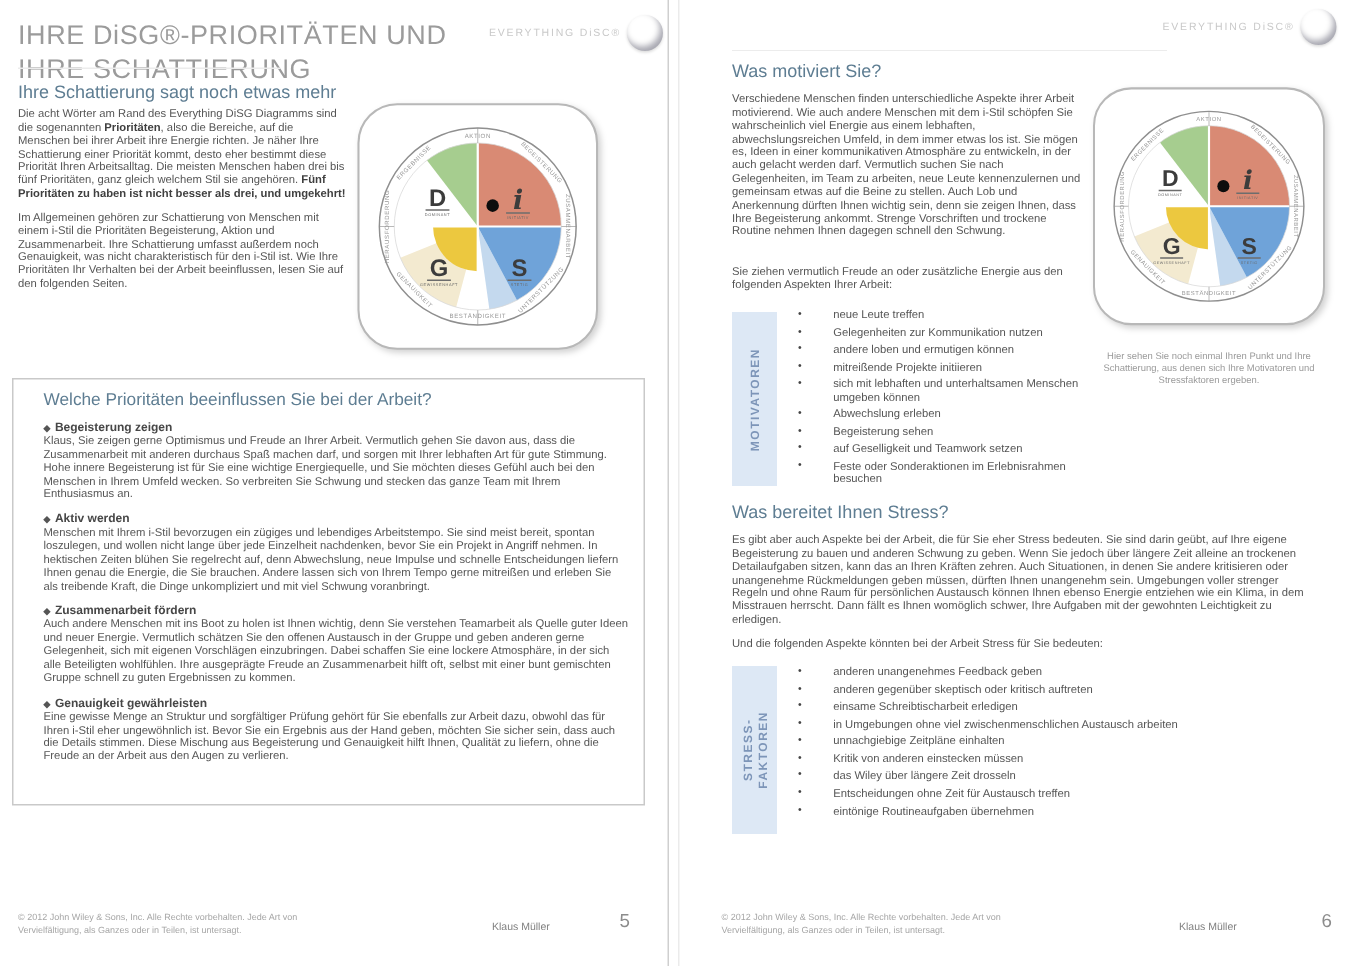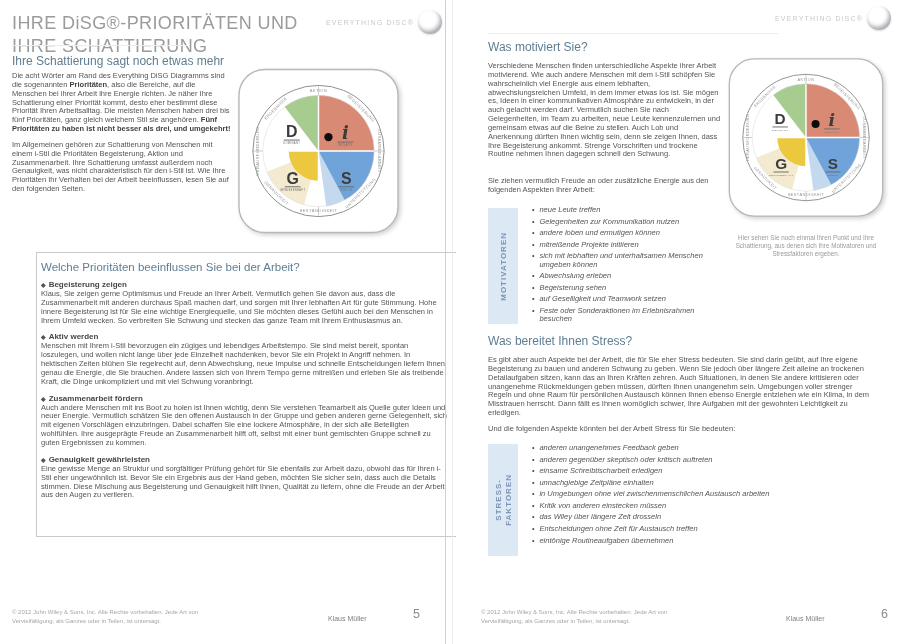--- a/index.html
+++ b/index.html
@@ -24,35 +24,35 @@
   .logo{position:absolute;display:flex;align-items:center;gap:4px;}
   .logo-text{font-size:7px;letter-spacing:1.2px;color:#c9c9c9;white-space:nowrap;}
   .globe{width:24px;height:24px;border-radius:50%;
          background:radial-gradient(circle at 35% 30%, #aederf8 0%, #6fb0dd 40%, #3f79b4 80%, #2f5f96 100%);
          box-shadow:inset -2px -3px 4px rgba(0,0,30,.35), 0 1px 2px rgba(0,0,0,.15);}
 
   .map-box{position:absolute;filter:drop-shadow(2px 2px 2px rgba(0,0,0,.18));}
   .map-caption{position:absolute;font-size:6.3px;line-height:1.3;color:#9a9a9a;text-align:center;}
 
   .prio-box{position:absolute;border:1px solid #c9c9c9;background:#fff;
-            box-sizing:border-box;padding:6px 10px 4px 4px;overflow:hidden;margin-left:28px;}
+            box-sizing:border-box;padding:6px 10px 4px 20px;overflow:hidden;}
   .prio-box .box-h{font-size:11.5px;color:#5e7d92;margin:2px 0 7px 0;font-weight:400;}
   .prio-item h4{margin:0 0 1px 0;font-size:8px;color:#474747;}
   .prio-item h4 .diamond{font-size:6px;color:#555;margin-right:3px;}
   .prio-item p{margin:0 0 7px 0;font-size:7.5px;line-height:1.18;color:#555;}
 
   .lead{position:absolute;font-size:7.5px;line-height:1.2;color:#555;}
 
   .side-label{position:absolute;background:#dde8f5;display:flex;align-items:center;
               justify-content:center;gap:1px;}
   .side-label span{writing-mode:vertical-rl;transform:rotate(180deg);
               font-size:8px;font-weight:bold;letter-spacing:1px;color:#7d95b8;}
 
   .bullets{position:absolute;list-style:none;margin:0;padding:0;font-size:7.5px;color:#555;}
-  .bullets li{display:flex;gap:5px;margin-bottom:3.2px;line-height:1.12;font-style:italic;}
+  .bullets li{display:flex;gap:21px;margin-bottom:3.2px;line-height:1.12;}
   .bullets .dot{color:#444;font-size:7px;line-height:1.2;}
 
   .foot-copy{position:absolute;font-size:6px;line-height:1.5;color:#a6a6a6;}
   .foot-name{position:absolute;font-size:7px;color:#808080;}
   .foot-num{position:absolute;font-size:12.5px;color:#8c8c8c;}
 </style>
 </head>
 <body>
 
 <div class="page page-left">
@@ -317,25 +317,25 @@
       <li>
         <span class="dot">•</span>
         <span>anderen gegenüber skeptisch oder kritisch auftreten</span>
       </li>
       <li>
         <span class="dot">•</span>
         <span>einsame Schreibtischarbeit erledigen</span>
       </li>
       <li>
         <span class="dot">•</span>
+        <span>in Umgebungen ohne viel zwischenmenschlichen Austausch arbeiten</span>
+      </li>
+      <li>
+        <span class="dot">•</span>
         <span>unnachgiebige Zeitpläne einhalten</span>
-      </li>
-      <li>
-        <span class="dot">•</span>
-        <span>in Umgebungen ohne viel zwischenmenschlichen Austausch arbeiten</span>
       </li>
       <li>
         <span class="dot">•</span>
         <span>Kritik von anderen einstecken müssen</span>
       </li>
       <li>
         <span class="dot">•</span>
         <span>das Wiley über längere Zeit drosseln</span>
       </li>
       <li>

